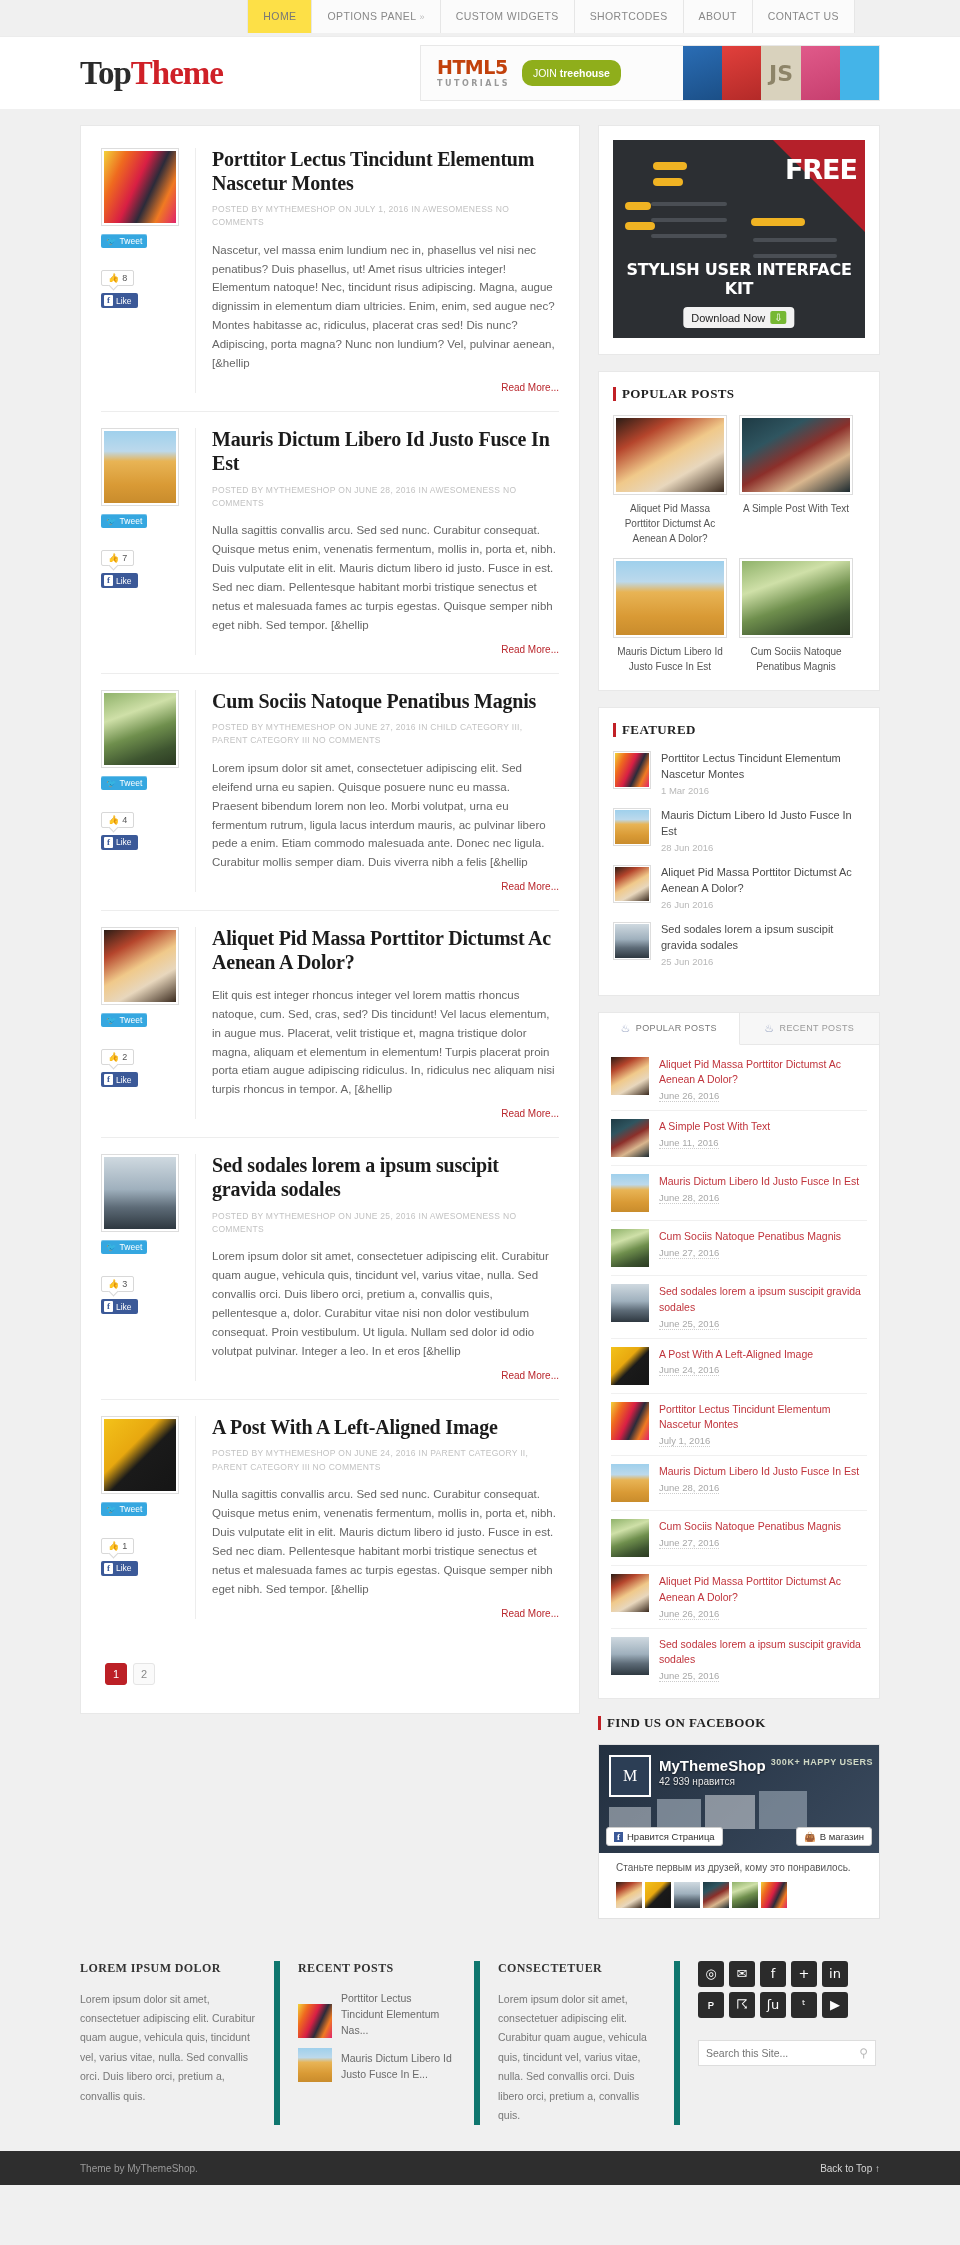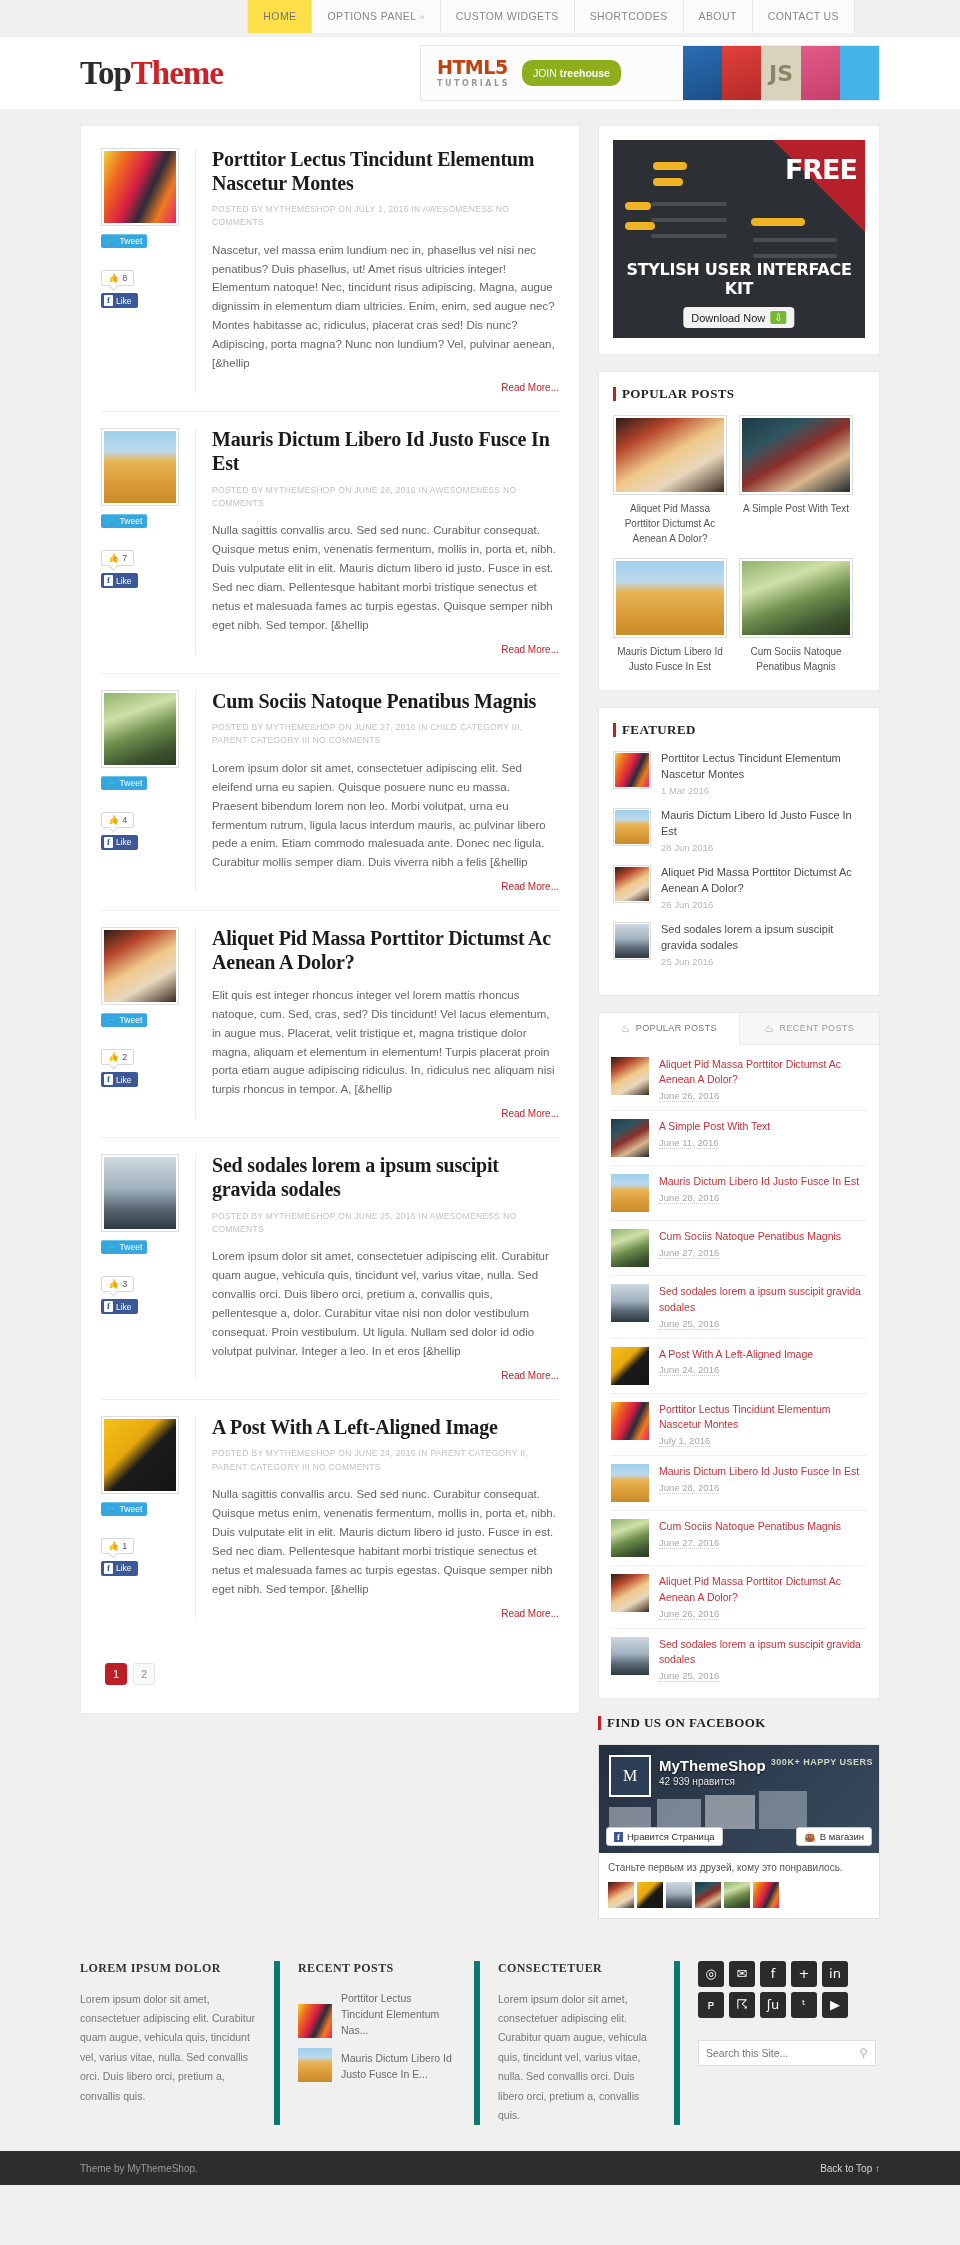--- a/index.html
+++ b/index.html
@@ -158,21 +158,21 @@
   .fb-likes { position:absolute; left:60px; top:31px; color:#e8e8e8; font-size:10px;
               text-shadow:0 1px 2px rgba(0,0,0,.6); }
   .fb-badge { position:absolute; right:6px; top:12px; color:#cfd8c4; font-size:9px; font-weight:bold;
               letter-spacing:.5px; }
   .fb-btn { position:absolute; bottom:7px; background:#fff; border:1px solid #ccc; border-radius:3px;
             font-size:9.5px; padding:3px 7px; display:flex; align-items:center; gap:4px; color:#333; }
   .fb-btn.l { left:7px; }
   .fb-btn.r { right:7px; }
   .fbico { background:#3b5998; color:#fff; font-weight:bold; font-size:9px; padding:0 3px;
            font-family:"Liberation Serif",serif; }
-  .fb-foot { padding:8px 9px 10px;border-radius:32px; }
+  .fb-foot { padding:8px 17px 10px;border-radius:32px; }
   .fb-foot p { font-size:10px; color:#555; line-height:1.45; }
   .fb-faces { display:flex; gap:3px; margin-top:6px; }
   .fb-faces div { width:26px; height:26px; }
 
   
   .footer { background:#f0f0f0; padding: 26px 0 0; }
   .footer-inner { width:800px; margin:0 auto; display:flex; }
   .fcol { width:200px; padding:0 18px 0 0; border-right:6px solid #0f766e; }
   .fcol:last-child { border-right:none; padding-left:18px; }
   .fcol:not(:first-child) { padding-left:18px; }

